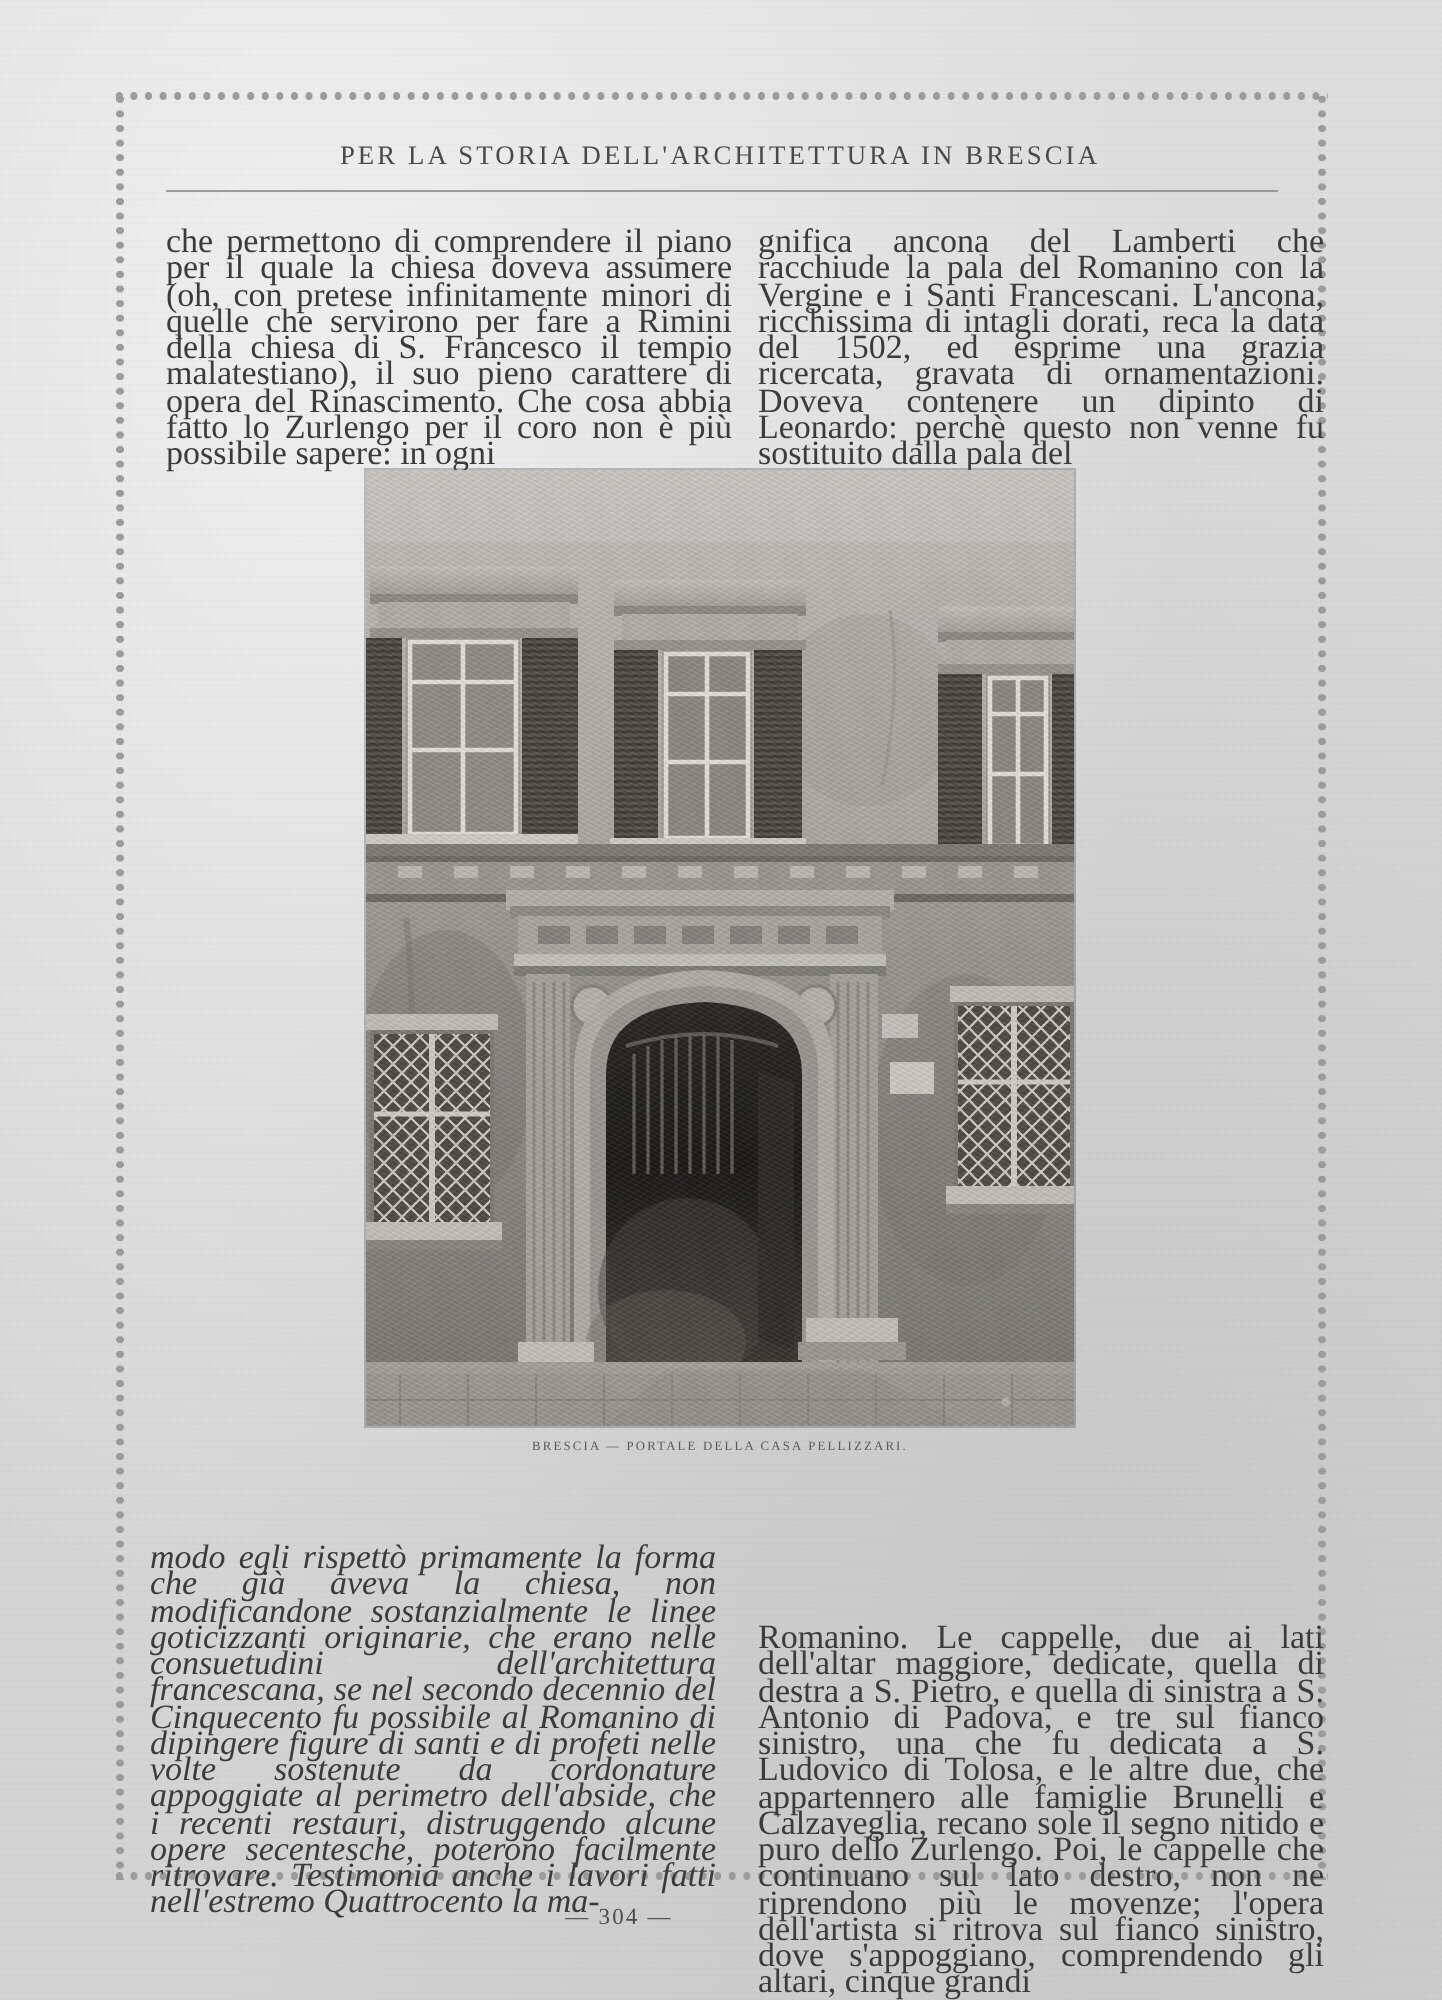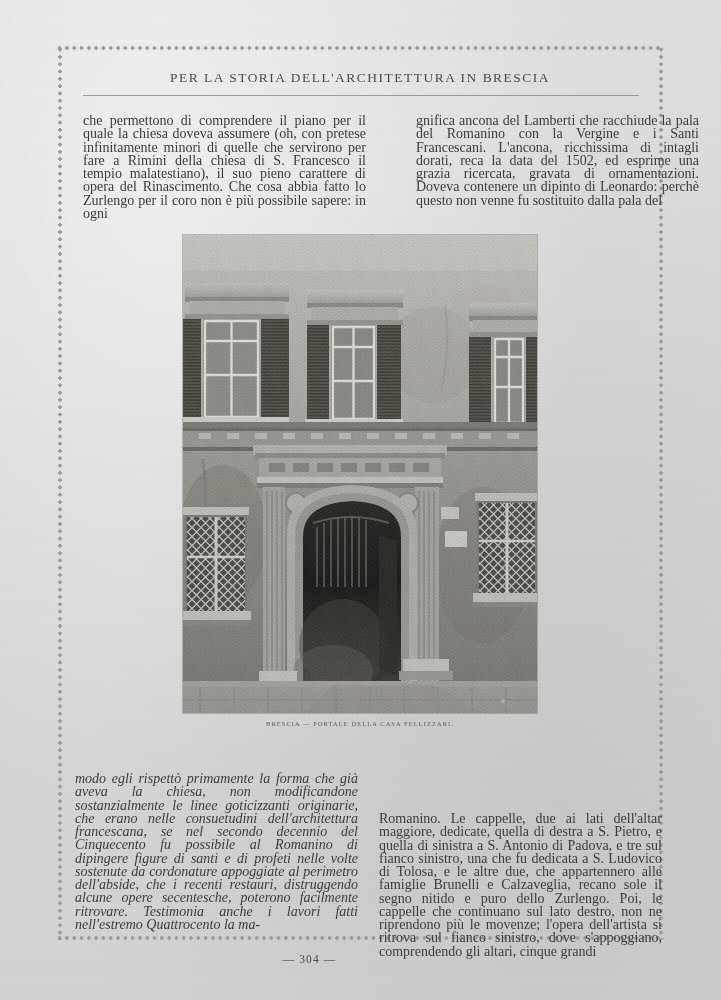--- a/index.html
+++ b/index.html
@@ -70,30 +70,30 @@
     position: absolute;
     top: 95px; left: 83px; width: 556px; height: 1px;
     background: #8d8d8d;
     opacity: .85;
   }
 
   
   .col {
     position: absolute;
     width: 283px;
-    font-size: 14px;
+    font-size: 17px;
     line-height: 13.25px;
     color: #3c3c3c;
     text-align: justify;
     text-justify: inter-word;
     font-family: "Liberation Serif", serif;
   }
   .col p { margin: 0; }
   #col-left-top   { left: 83px;  top: 114px; }
-  #col-right-top  { left: 379px; top: 114px; margin-left: 37px; }
+  #col-right-top  { left: 379px; top: 114px; }
   #col-left-bot   { left: 75px;  top: 772px; font-style: italic; }
   #col-right-bot  { left: 379px; top: 772px; margin-top: 40px; }
 
   
   #figure {
     position: absolute;
     left: 183px; top: 235px;
     width: 354px; height: 478px;
   }
   #photo {

